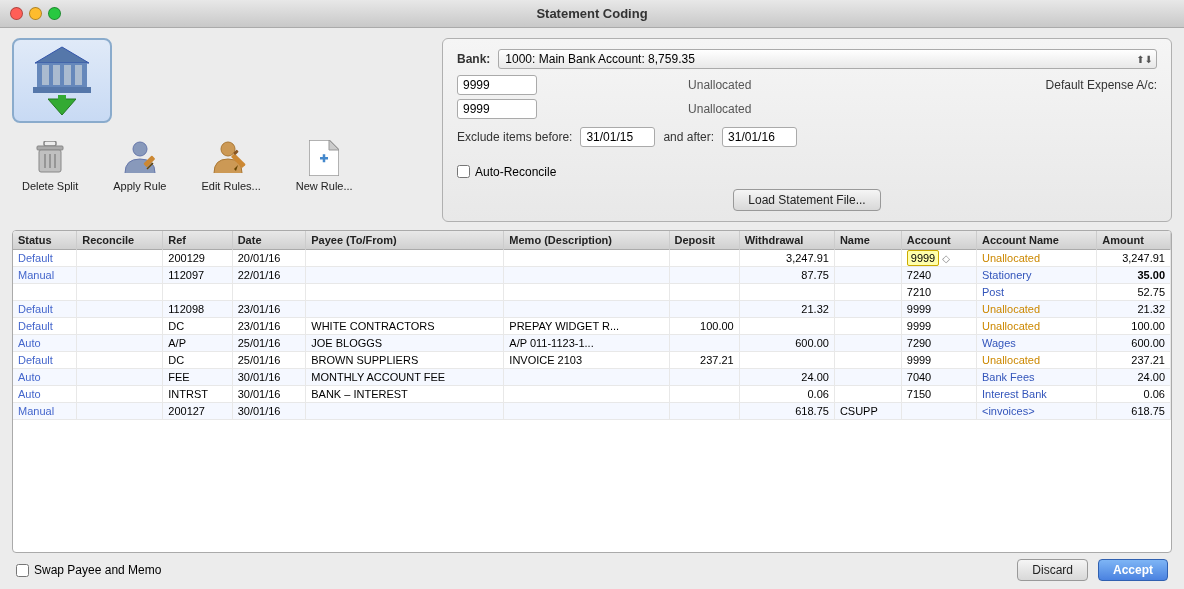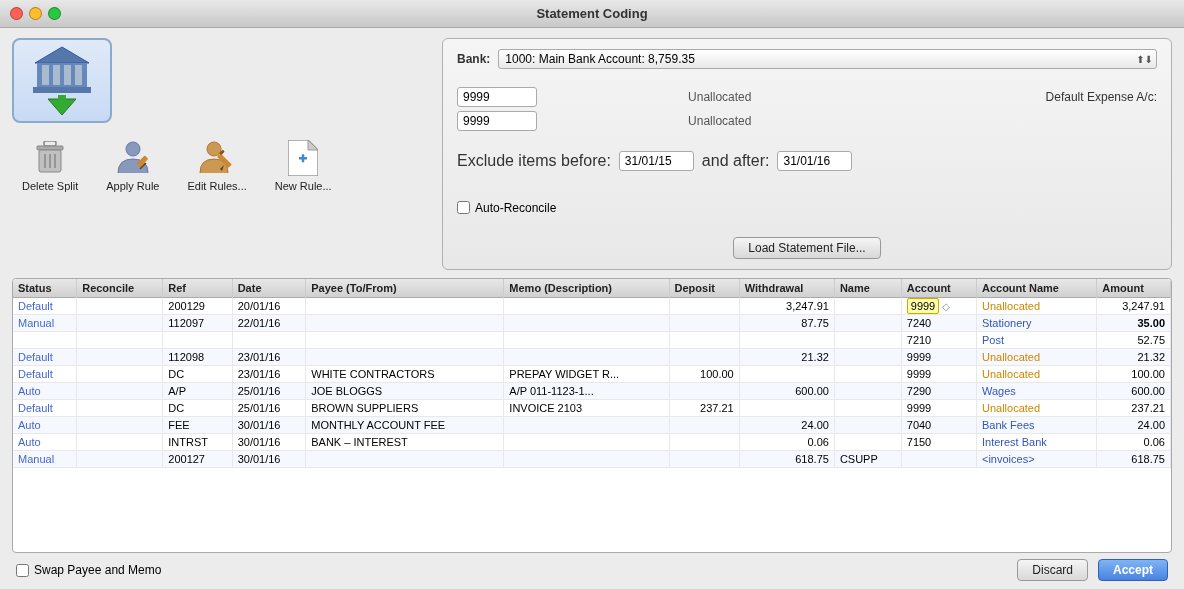--- a/index.html
+++ b/index.html
@@ -66,21 +66,21 @@
       border: 2px solid #8aabcc;
       border-radius: 8px;
       display: flex;
       flex-direction: column;
       align-items: center;
       justify-content: center;
       margin-bottom: 8px;
     }
     .toolbar {
       display: flex;
-      gap: 8px;
+      gap: 15px;
       align-items: flex-end;
       margin-top: 4px;
     }
     .tool-btn {
       display: flex;
       flex-direction: column;
       align-items: center;
       cursor: pointer;
       padding: 4px 10px;
       background: none;
@@ -97,21 +97,21 @@
       justify-content: center;
     }
     .right-panel {
       flex: 1;
       background: linear-gradient(to bottom, #f5f5f5, #e8e8e8);
       border: 1px solid #b0b0b0;
       border-radius: 6px;
       padding: 10px 14px;
       display: flex;
       flex-direction: column;
-      gap: 18px;
+      gap: 6px;
     }
     .bank-row {
       display: flex;
       align-items: center;
       gap: 8px;
     }
     .bank-label {
       font-size: 12px;
       font-weight: bold;
       color: #333;
@@ -161,21 +161,21 @@
     .form-note {
       font-size: 12px;
       color: #555;
     }
     .exclude-row {
       display: flex;
       align-items: center;
       gap: 8px;
       margin-top: 2px;
     }
-    .exclude-label { font-size: 16px; color: #333; }
+    .exclude-label { font-size: 12px; color: #333; }
     .exclude-input {
       padding: 2px 5px;
       border: 1px solid #aaa;
       border-radius: 3px;
       background: white;
       font-size: 12px;
       width: 75px;
     }
     .auto-reconcile-row {
       display: flex;

